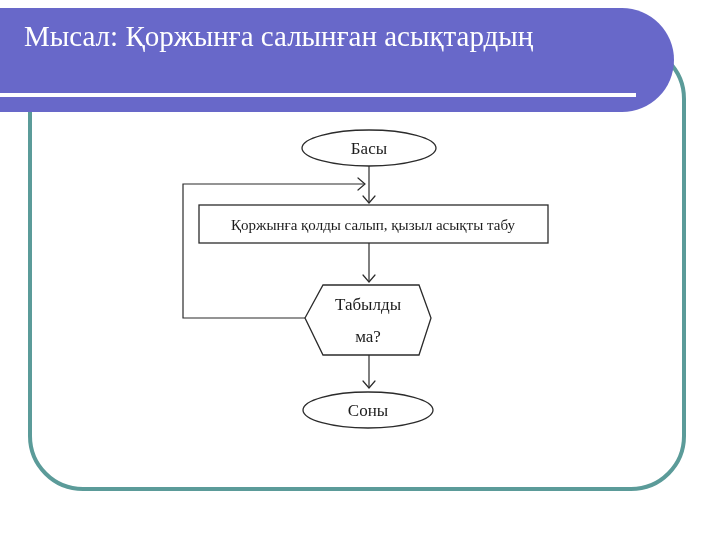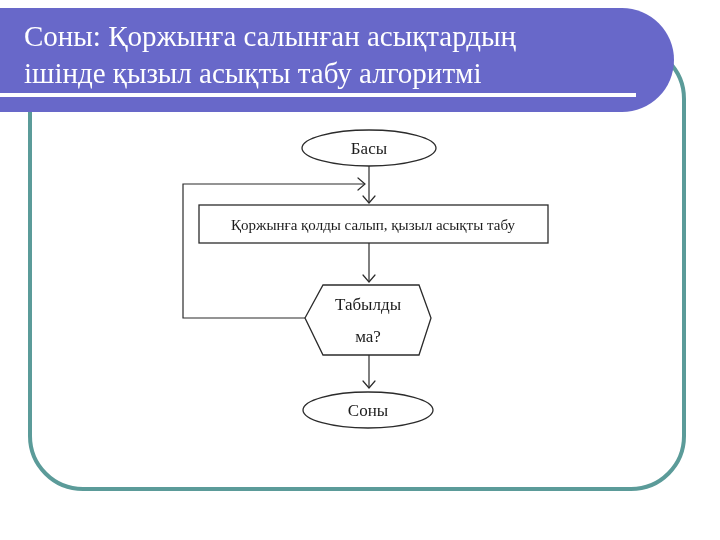--- a/index.html
+++ b/index.html
@@ -71,22 +71,21 @@
   .label-md { font-size: 17px; }
   .label-sm { font-size: 15px; }
 </style>
 </head>
 <body>
 
 <div class="frame"></div>
 
 <div class="title-bar">
   <div class="title-text">
-    <div>Соны: Қоржынға салынған асықтардың</div>
-    <div>ішінде қызыл асықты табу алгоритмі</div>
+    <div>Мысал: Қоржынға салынған асықтардың</div>
   </div>
   <div class="title-underline"></div>
 </div>
 
 <svg class="flowchart" viewBox="0 0 720 540">
 
   <line class="conn" x1="369" y1="166" x2="369" y2="203"></line>
   <polyline class="arrowhead" points="363,196 369,203 375,196"></polyline>
 
   <polyline class="conn" points="305,318 183,318 183,184 365,184"></polyline>

